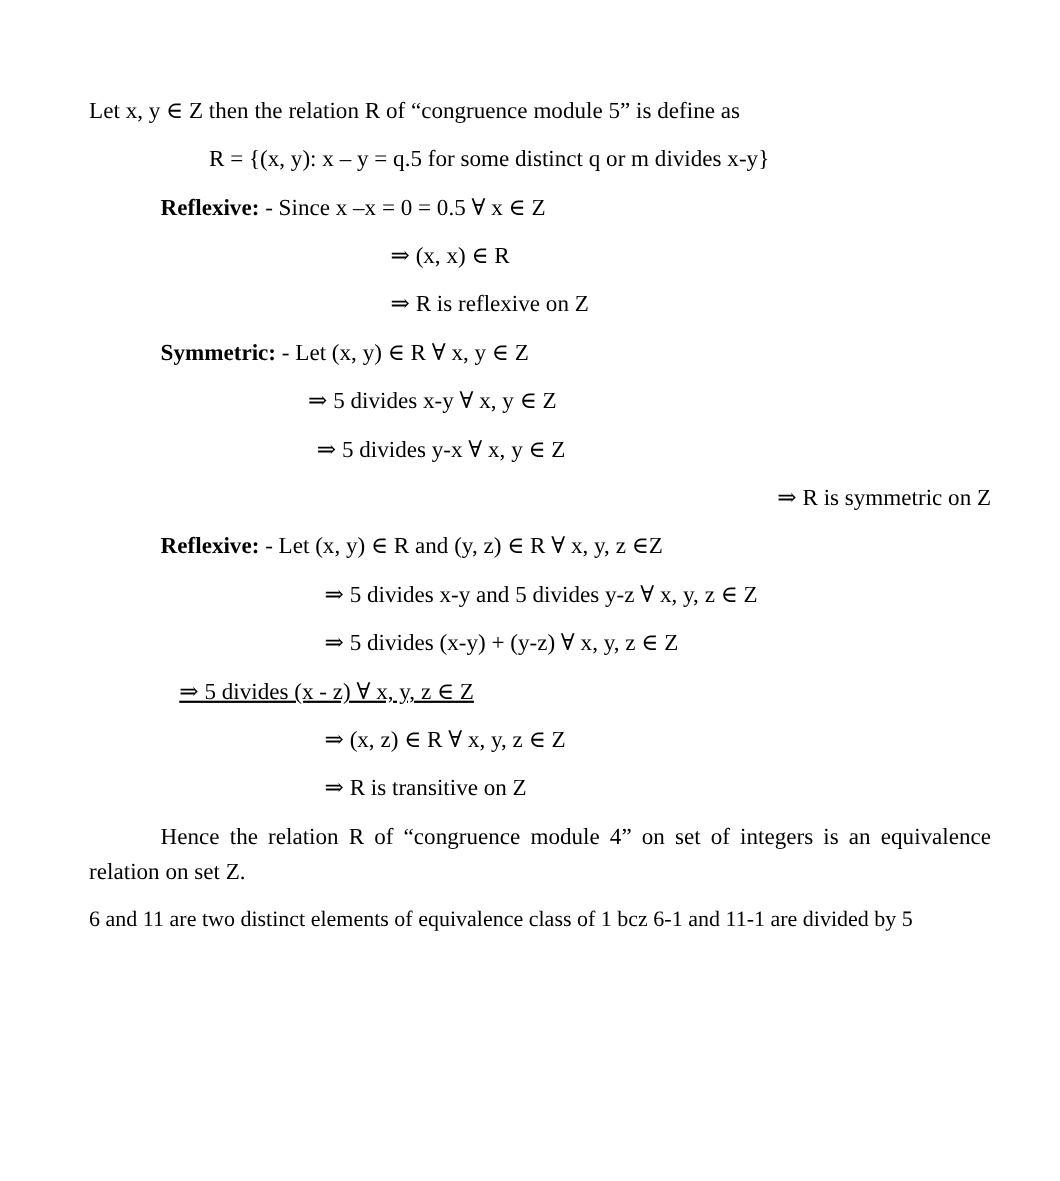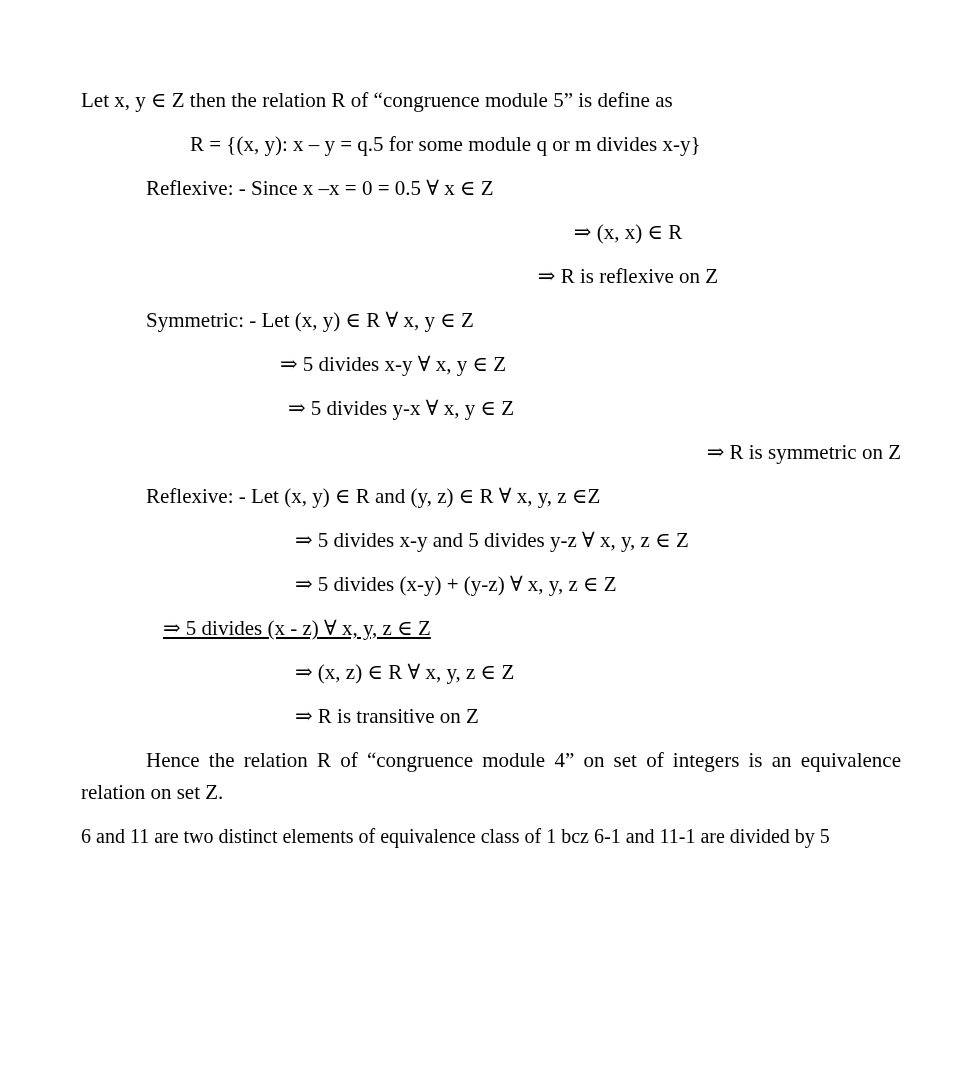--- a/index.html
+++ b/index.html
@@ -21,24 +21,24 @@
     box-sizing: border-box;
     padding: 78px 63px 0 81px;
     background: #ffffff;
     border-radius: 10px;
   }
   .line {
     font-size: 21px;
     line-height: 44px;
     white-space: nowrap;
   }
-  .bold { font-weight: normal; margin-top: 15px; }
+  .bold { font-weight: bold; margin-top: 15px; }
   .indent-def   { margin-left: 109px; }
   .indent-head  { margin-left: 65px;  }
-  .indent-274   { margin-left: 274px; text-align: center; }
+  .indent-274   { margin-left: 274px; }
   .indent-199   { margin-left: 199px; }
   .indent-207   { margin-left: 207px; }
   .indent-231   { margin-left: 231px; text-align: right; }
   .indent-214   { margin-left: 214px; }
   .indent-202   { margin-left: 82px; text-decoration: underline; }
   .conclusion {
     margin: 6px 0 0 0;
     width: 820px;
     font-size: 21px;
     line-height: 32px;
@@ -52,21 +52,21 @@
     white-space: nowrap;
   }
 </style>
 </head>
 <body>
 
 <div class="page">
 
   <div class="line">Let x, y ∈ Z then the relation R of “congruence module 5” is define as</div>
 
-  <div class="line indent-def">R = {(x, y): x – y = q.5 for some module q or m divides x-y}</div>
+  <div class="line indent-def">R = {(x, y): x – y = q.5 for some distinct q or m divides x-y}</div>
 
   <div class="line indent-head"><span class="bold">Reflexive:</span><span> - Since x –x = 0 = 0.5 ∀ x ∈ Z</span></div>
 
   <div class="line indent-274">⇒ (x, x) ∈ R</div>
   <div class="line indent-274">⇒ R is reflexive on Z</div>
 
   <div class="line indent-head"><span class="bold">Symmetric:</span><span> - Let (x, y) ∈ R ∀ x, y ∈ Z</span></div>
 
   <div class="line indent-199">⇒ 5 divides x-y ∀ x, y ∈ Z</div>
   <div class="line indent-207">⇒ 5 divides y-x ∀ x, y ∈ Z</div>

